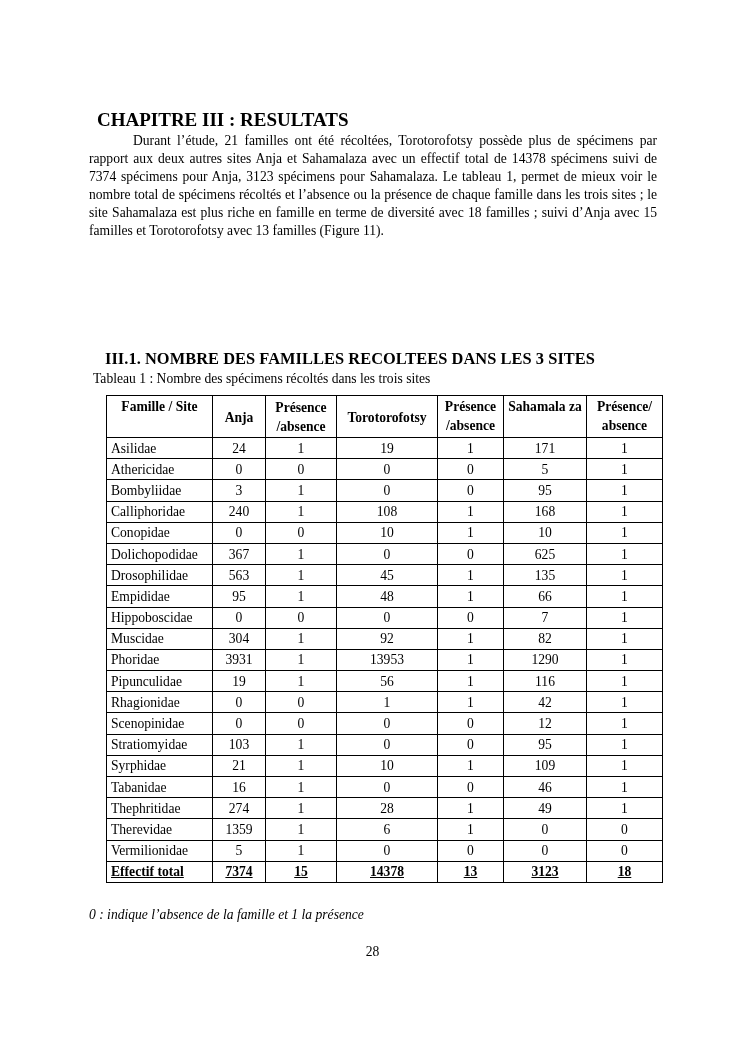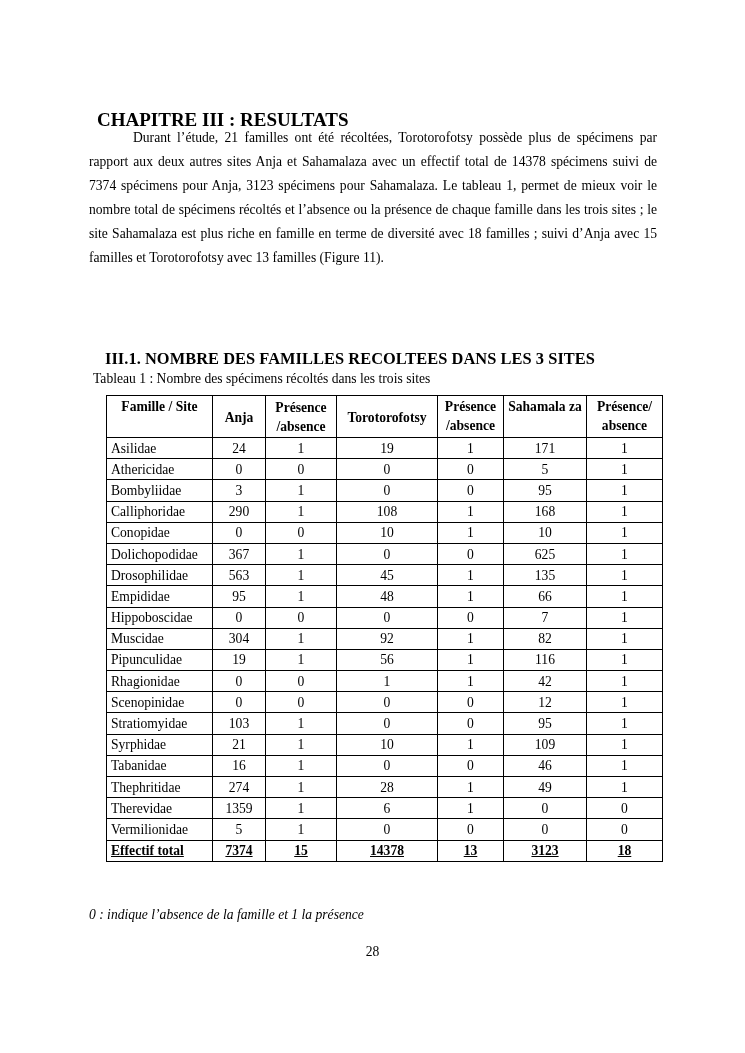--- a/index.html
+++ b/index.html
@@ -6,22 +6,22 @@
   body {
     width: 745px; height: 1053px; position: relative; overflow: hidden;
     font-family: "Liberation Serif", "DejaVu Serif", serif; color: #000;
   }
   .page { position: absolute; left: 0; top: 0; width: 745px; height: 1053px; }
   .chapter-title {
     position: absolute; left: 89px; top: 98px;
     font-size: 19px; font-weight: bold; margin: 8px; line-height: 28px;
   }
   .intro {
-    position: absolute; left: 89px; top: 126px; width: 568px;
-    font-size: 13.6px; line-height: 24px; text-align: justify; margin: 0;
+    position: absolute; left: 89px; top: 132px; width: 568px;
+    font-size: 13.6px; line-height: 18px; text-align: justify; margin: 0;
     text-indent: 44px;
   }
   .section-title {
     position: absolute; left: 89px; top: 331px;
     font-size: 16.4px; font-weight: bold; margin: 16px; line-height: 24px;
     letter-spacing: 0.05px;
   }
   .caption {
     position: absolute; left: 89px; top: 366px;
     font-size: 13.6px; margin: 4px; line-height: 18px;
@@ -97,21 +97,21 @@
           <td class="name">Bombyliidae</td>
           <td>3</td>
           <td>1</td>
           <td>0</td>
           <td>0</td>
           <td>95</td>
           <td>1</td>
         </tr>
         <tr>
           <td class="name">Calliphoridae</td>
-          <td>290</td>
+          <td>240</td>
           <td>1</td>
           <td>108</td>
           <td>1</td>
           <td>168</td>
           <td>1</td>
         </tr>
         <tr>
           <td class="name">Conopidae</td>
           <td>0</td>
           <td>0</td>
@@ -156,20 +156,29 @@
           <td>7</td>
           <td>1</td>
         </tr>
         <tr>
           <td class="name">Muscidae</td>
           <td>304</td>
           <td>1</td>
           <td>92</td>
           <td>1</td>
           <td>82</td>
+          <td>1</td>
+        </tr>
+        <tr>
+          <td class="name">Phoridae</td>
+          <td>3931</td>
+          <td>1</td>
+          <td>13953</td>
+          <td>1</td>
+          <td>1290</td>
           <td>1</td>
         </tr>
         <tr>
           <td class="name">Pipunculidae</td>
           <td>19</td>
           <td>1</td>
           <td>56</td>
           <td>1</td>
           <td>116</td>
           <td>1</td>

